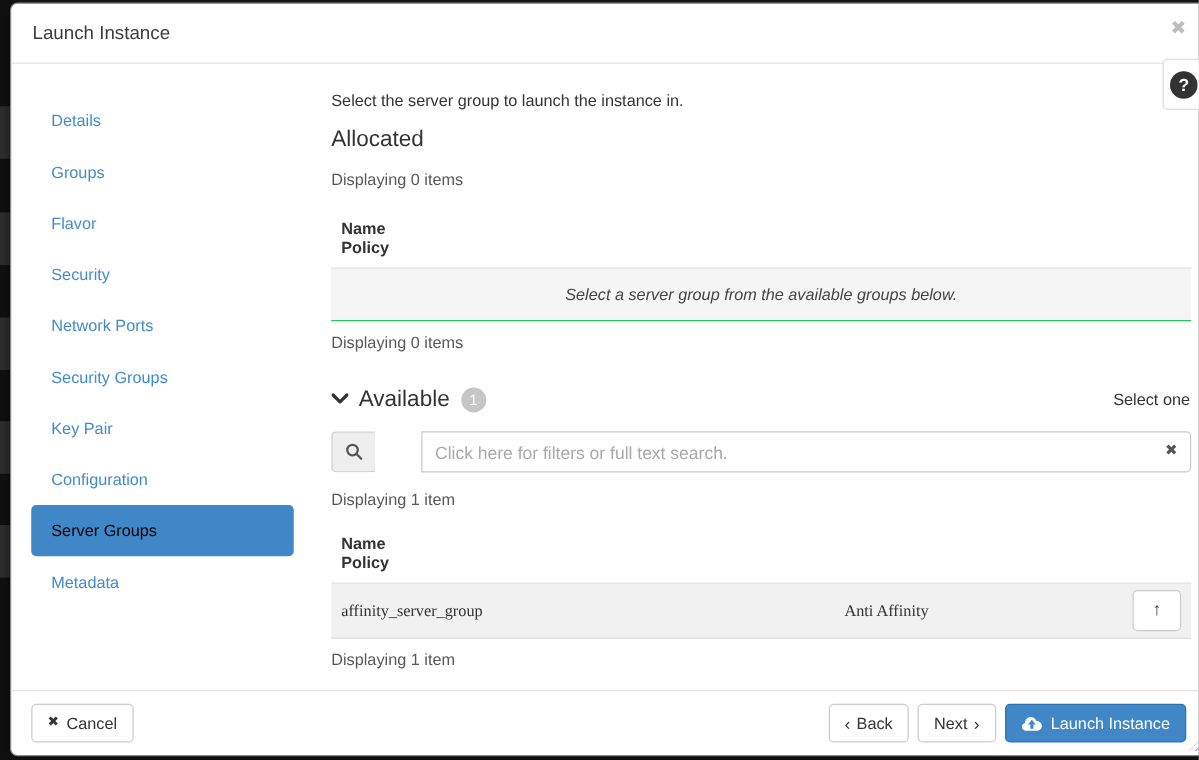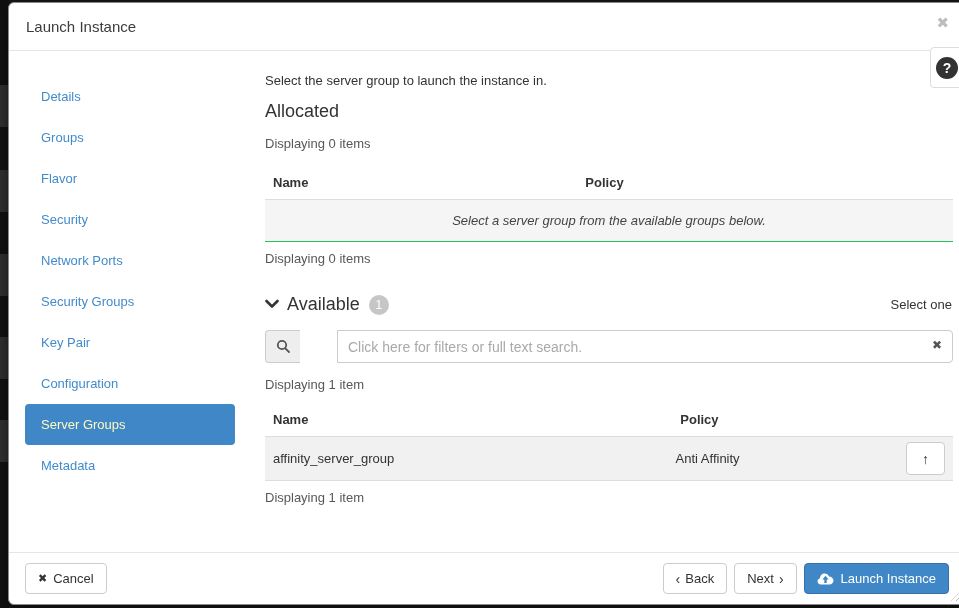--- a/index.html
+++ b/index.html
@@ -32,43 +32,44 @@
     width:22px;height:22px;border-radius:50%;background:#333;color:#fff;
     font-size:14px;font-weight:bold;display:flex;align-items:center;justify-content:center;
   }
 
   
   .sidebar{position:absolute;left:16px;top:73px;width:210px;}
   .nav-item{
     height:41px;line-height:41px;padding:0 16px;font-size:13px;color:#428bca;
     border-radius:4px;cursor:pointer;white-space:nowrap;box-sizing:border-box;
   }
-  .nav-item.active{background:#3f87c6;color:#fef9c3;}
+  .nav-item.active{background:#3f87c6;color:#000000;}
 
   
   .main{position:absolute;left:256px;top:70px;width:688px;}
   .desc{font-size:13px;color:#333;margin:0 0 13px 0;}
   .section-heading{font-size:18px;font-weight:400;color:#333;margin:0 0 14px 0;}
   .display-count{font-size:13px;color:#585858;margin:0 0 10px 0;}
 
   .tbl{width:100%;}
-  .tbl-head{display:flex;border-bottom:1px solid #ddd;padding:8px 0 9px 0;}
+  .tbl-head{display:flex;border-bottom:1px solid #ddd;padding:8px 0 9px 0;flex-direction:column;}
   .tbl-head .th{font-size:13px;font-weight:bold;color:#333;padding-left:8px;box-sizing:border-box;}
   .col-name-1{flex:0 0 45.4%;}
   .col-name-2{flex:0 0 59.2%;}
   .col-policy{flex:1;}
   .empty-row{
     background:#f5f5f5;border-bottom:1px solid #22c55e;
     text-align:center;font-size:13px;font-style:italic;color:#444;
     padding:13px 8px;margin-bottom:9px;
   }
   .data-row{
     display:flex;align-items:center;background:#f1f1f1;
     border-bottom:1px solid #ddd;padding:6px 8px 6px 0;height:44px;box-sizing:border-box;
     margin-bottom:9px;
+    font-family:Liberation Serif, serif;
   }
   .data-row .cell{font-size:13px;color:#333;padding-left:8px;box-sizing:border-box;}
   .row-action-btn{
     width:37px;height:31px;background:#fff;border:1px solid #ccc;border-radius:4px;
     display:flex;align-items:center;justify-content:center;cursor:pointer;margin-left:auto;
   }
   .arrow-up{font-size:14px;font-weight:bold;color:#333;line-height:1;}
 
   
   .avail-header{display:flex;align-items:center;margin:27px 0 15px 0;}

